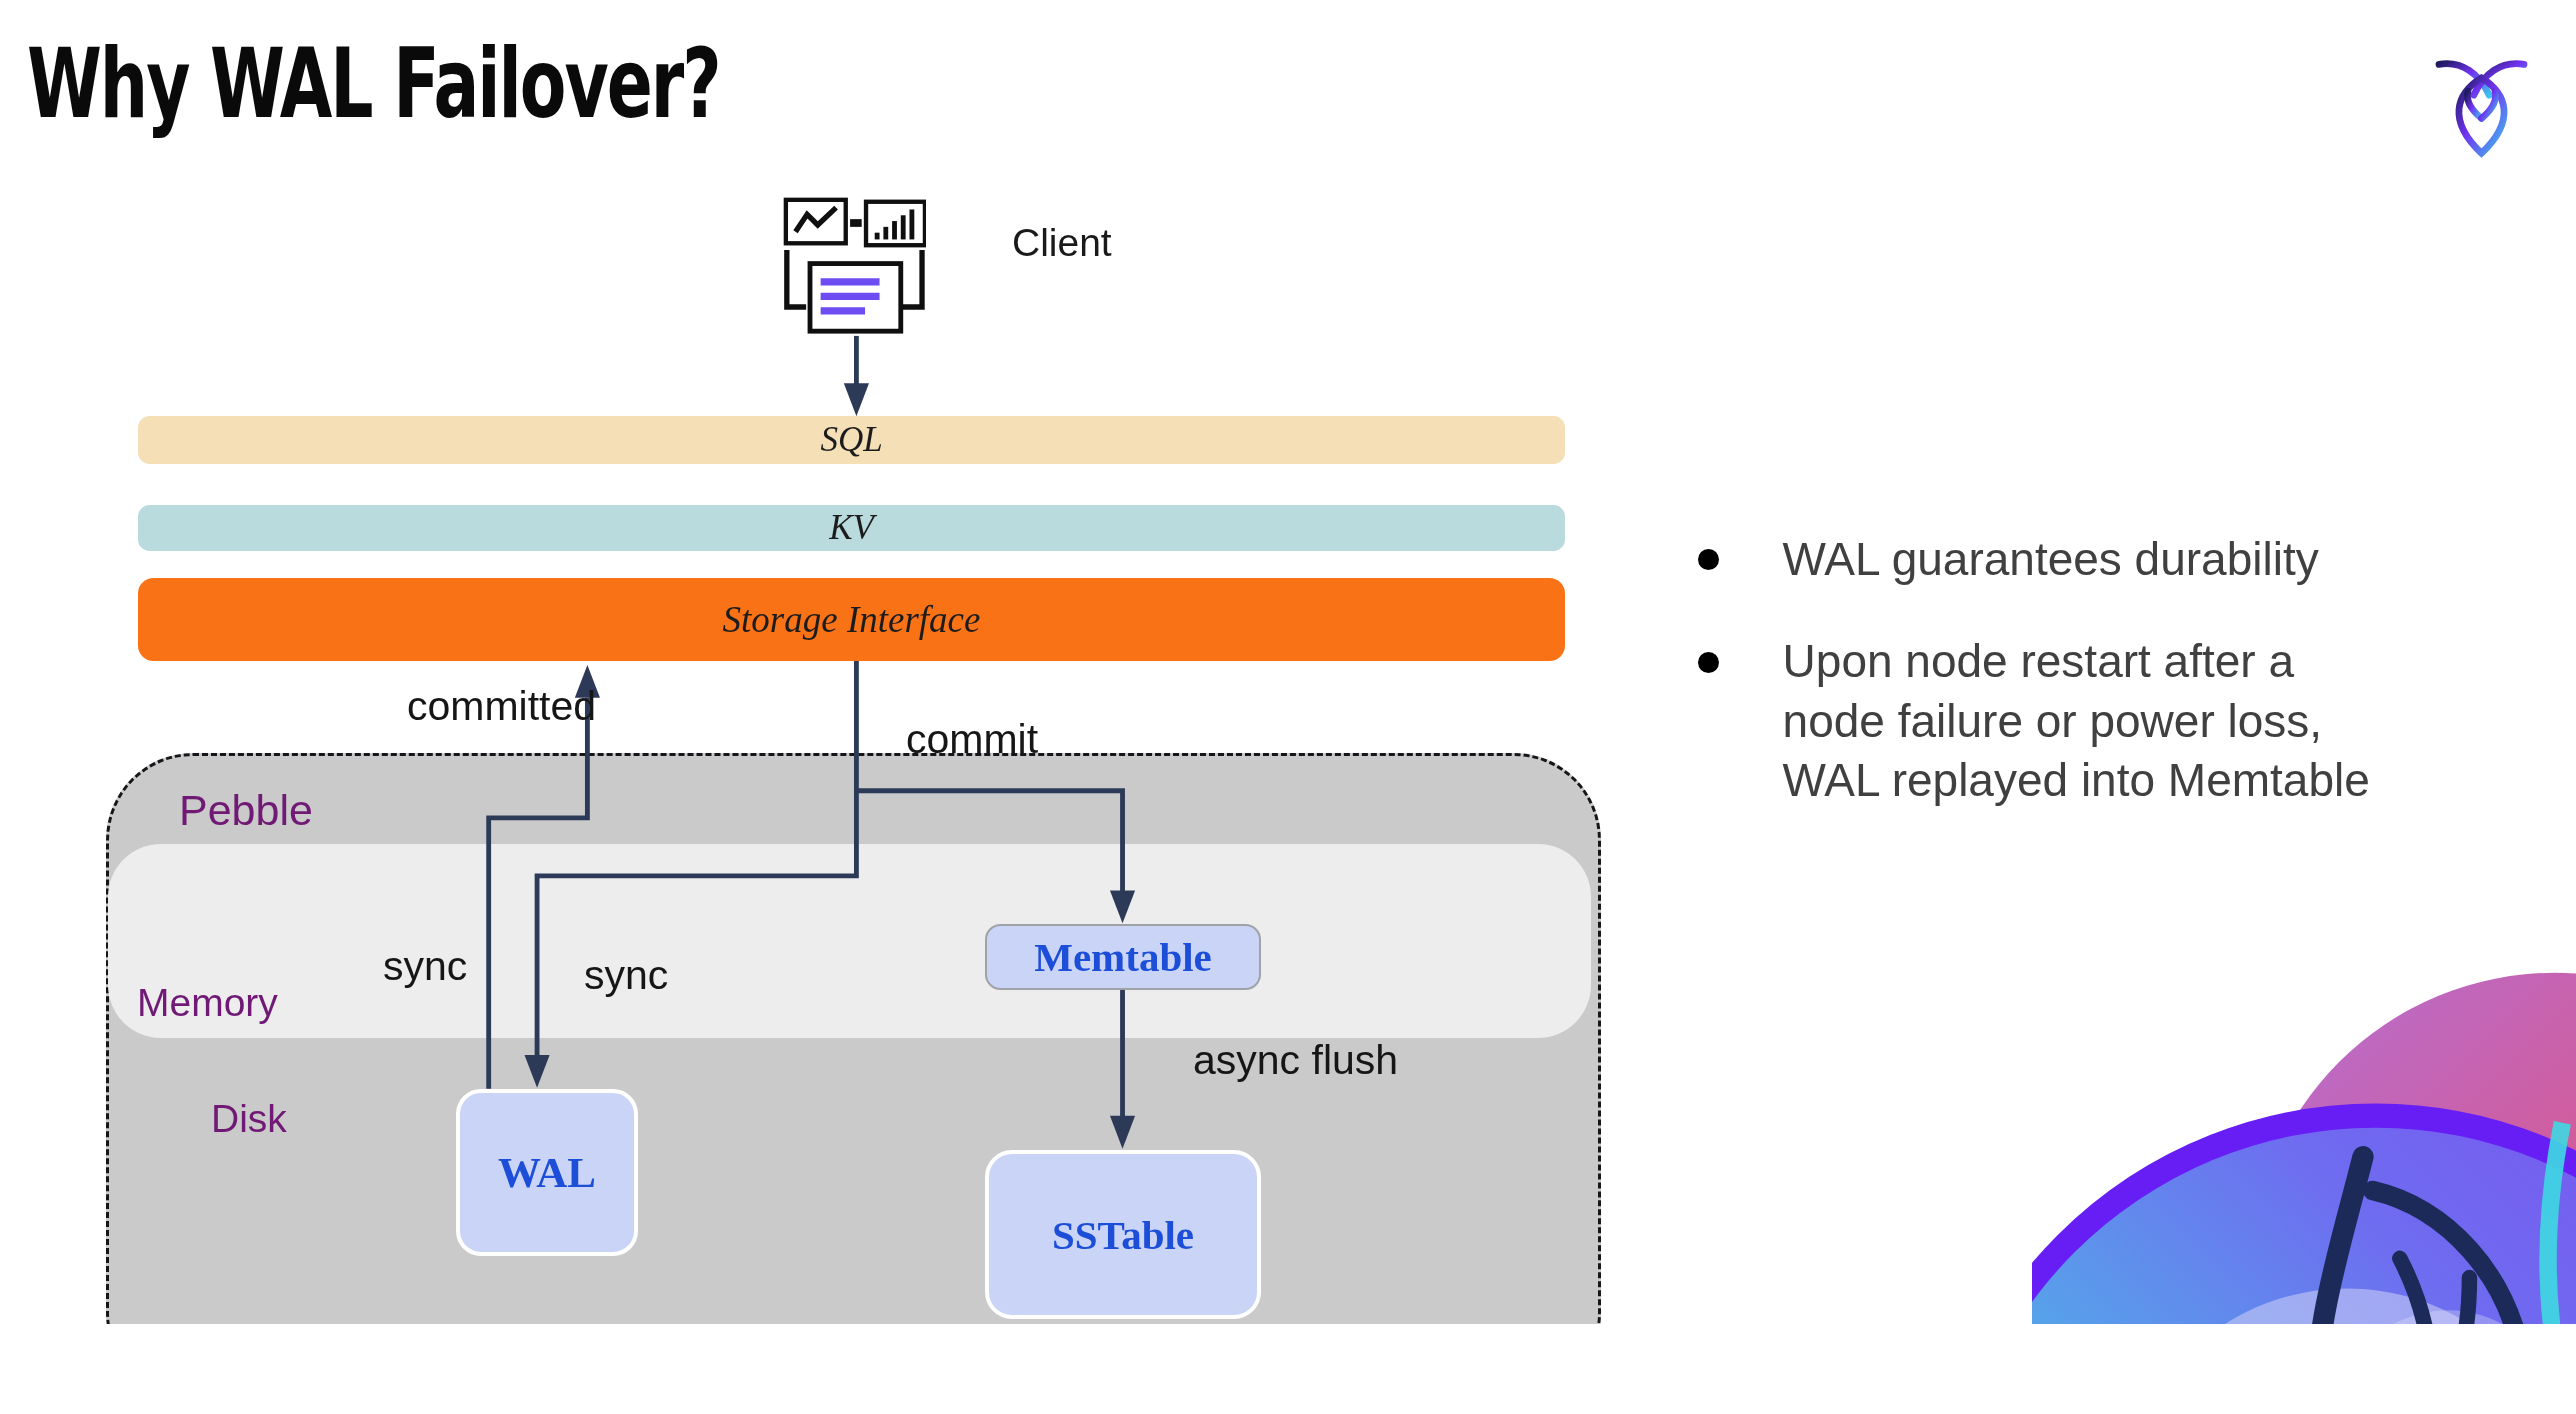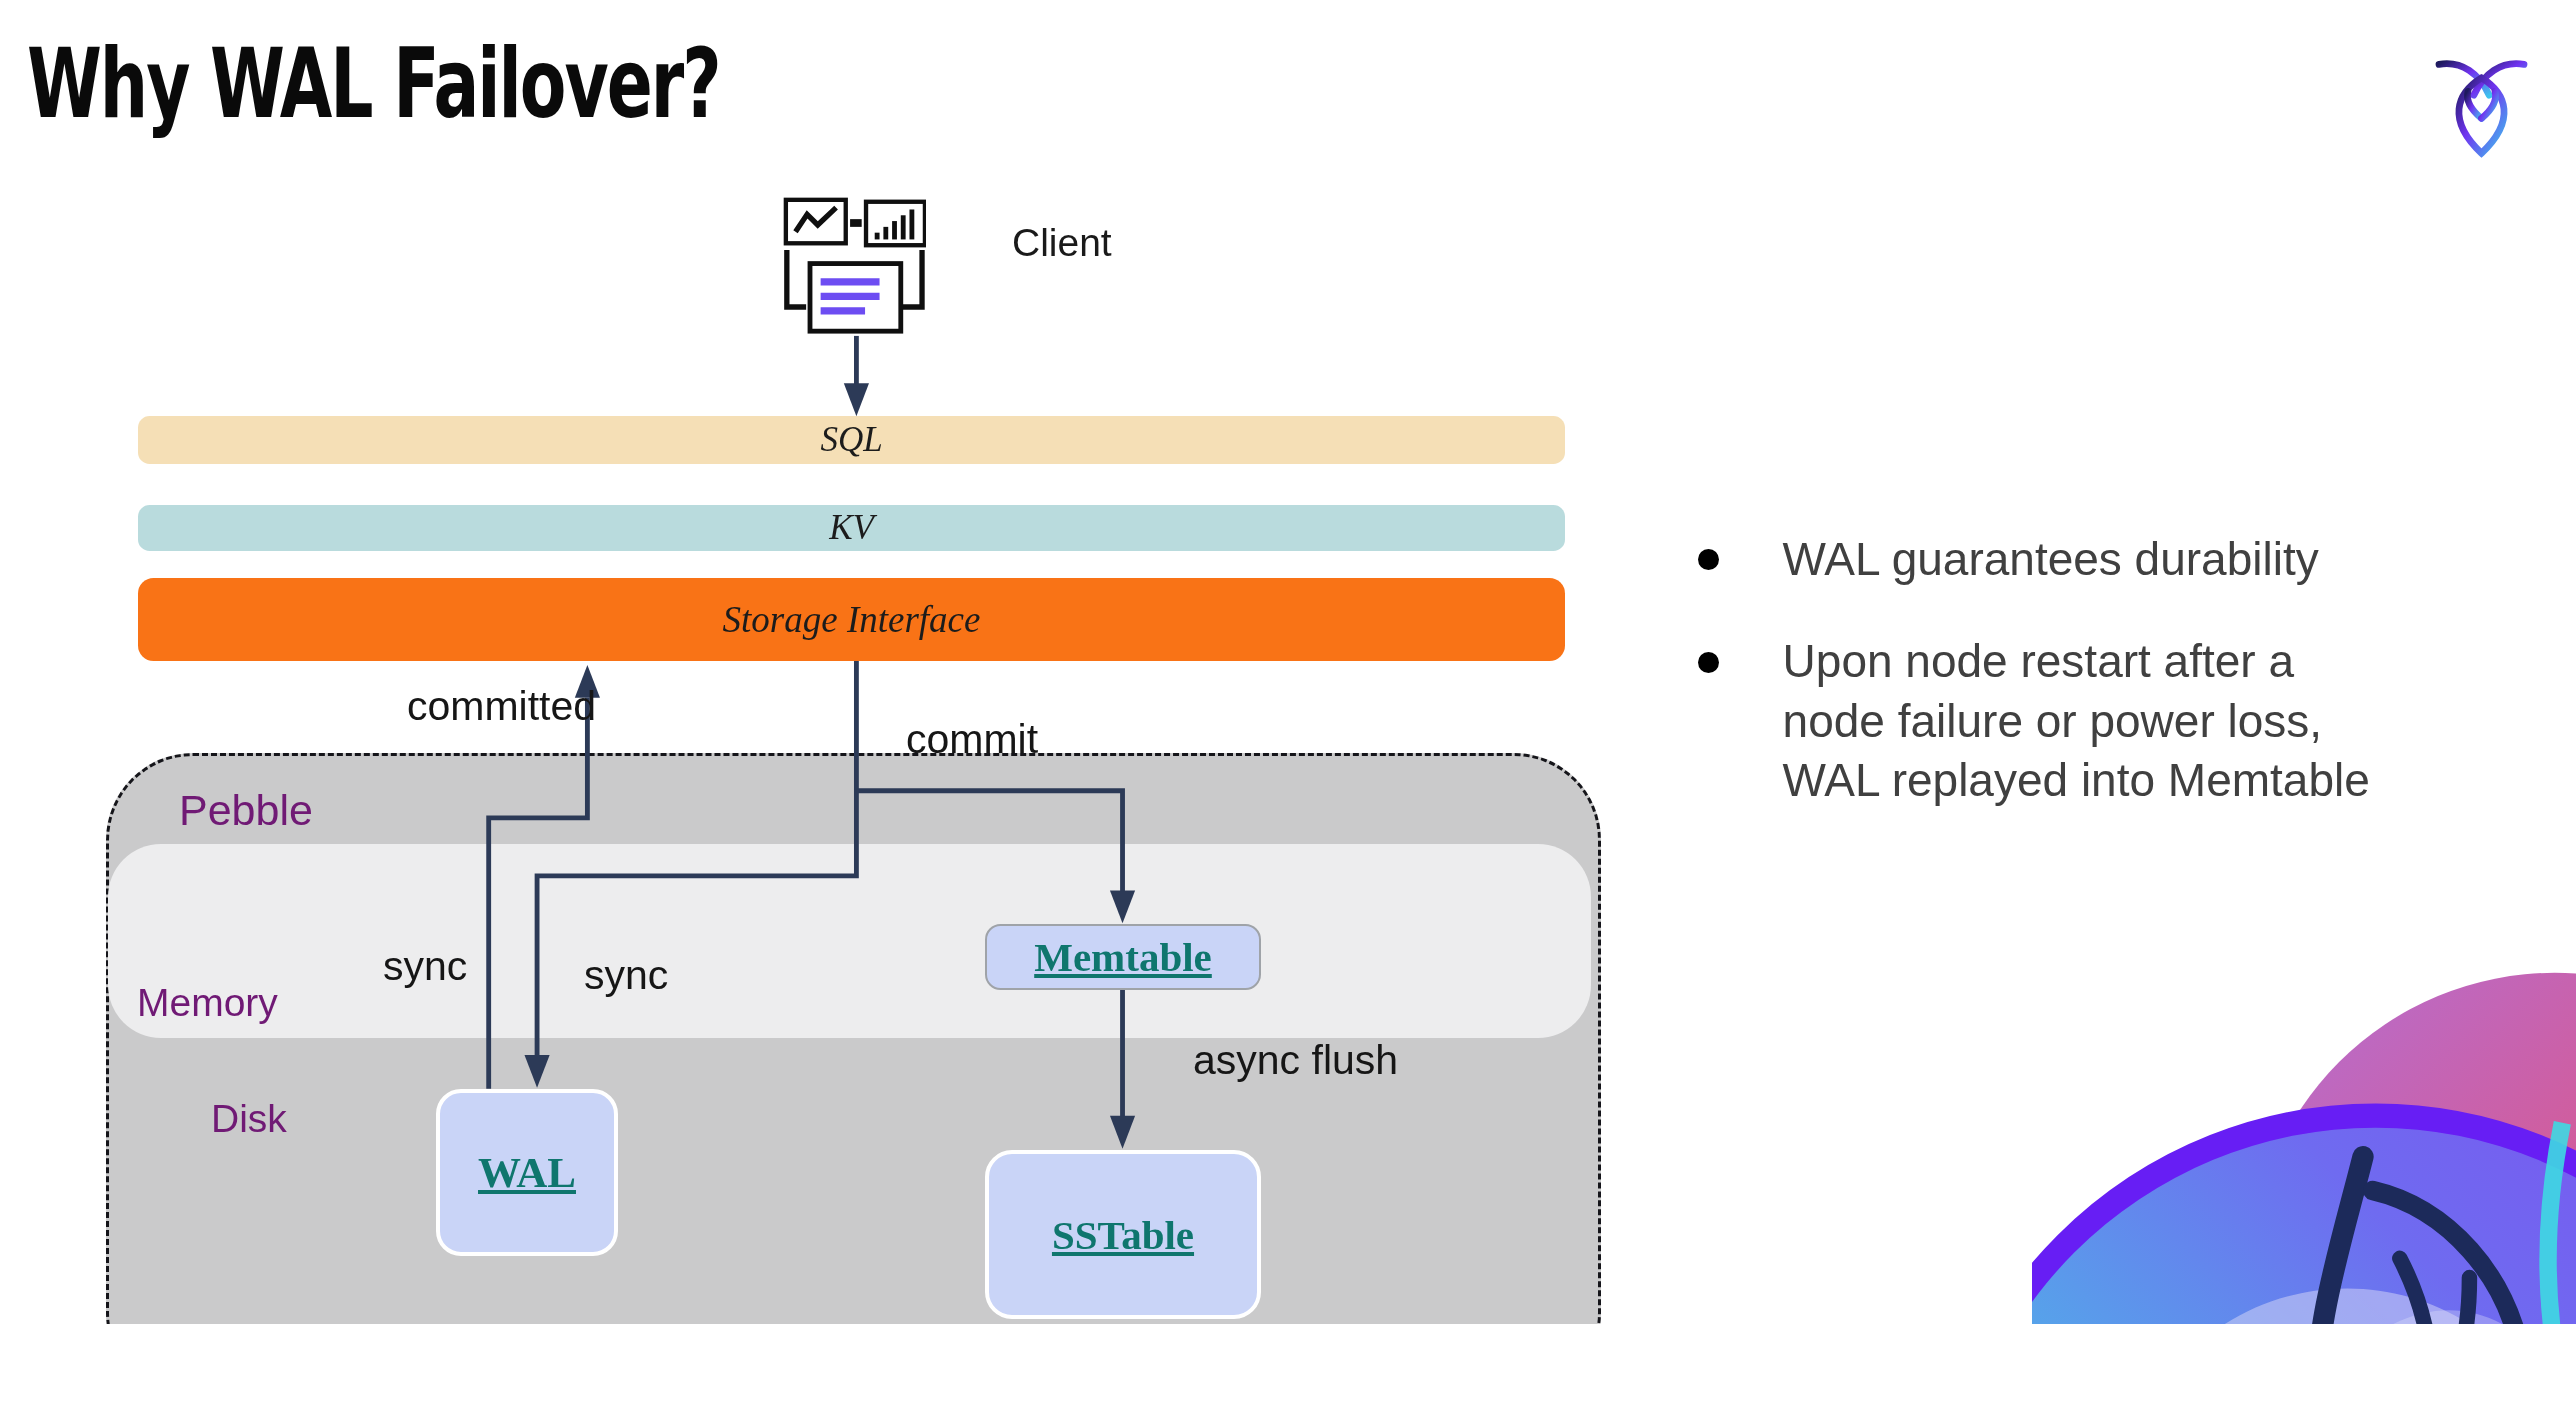--- a/index.html
+++ b/index.html
@@ -30,22 +30,22 @@
   .pebble{position:absolute;left:106px;top:753px;width:1495px;height:647px;background:#cacacb;
           border:3.9px dashed #15151a;border-radius:87px;box-sizing:border-box;}
   .memory-band{position:absolute;left:108px;top:844px;width:1483px;height:194px;background:#ededee;border-radius:53px;}
   .pebble-label,.memory-label,.disk-label{position:absolute;font-family:Liberation Sans, sans-serif;color:#701a75;}
   .pebble-label{left:179px;top:786px;font-size:43px;}
   .memory-label{left:137px;top:981px;font-size:39px;}
   .disk-label{left:211px;top:1097px;font-size:39px;}
 
   
   .node{position:absolute;display:flex;align-items:center;justify-content:center;box-sizing:border-box;
-        background:#c9d4f7;font-family:"Liberation Serif", serif;font-weight:700;color:#0f766e;text-decoration:underline;}
-  .node.wal{left:436px;top:1089px;width:182px;height:167px;border:4.8px solid #ffffff;border-radius:25px;font-size:43px;}
+        background:#c9d4f7;font-family:"Liberation Serif", serif;font-weight:700;color:#1d4ed8;}
+  .node.wal{left:456px;top:1089px;width:182px;height:167px;border:4.8px solid #ffffff;border-radius:25px;font-size:43px;}
   .node.memtable{left:985px;top:924px;width:276px;height:66px;border:2.9px solid #9fa3a8;border-radius:15.5px;font-size:41px;}
   .node.sstable{left:985px;top:1150px;width:276px;height:169px;border:4.8px solid #ffffff;border-radius:27px;font-size:41px;}
 
   
   .arrows{position:absolute;left:0;top:0;pointer-events:none;}
 
   
   .edge-label{position:absolute;font-size:41px;color:#161616;white-space:nowrap;}
   .lbl-committed{left:407px;top:683px;}
   .lbl-commit{left:906px;top:716px;}

